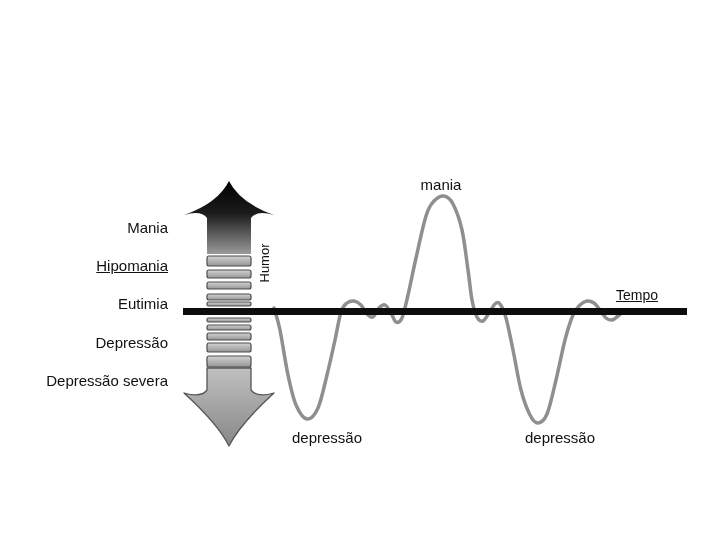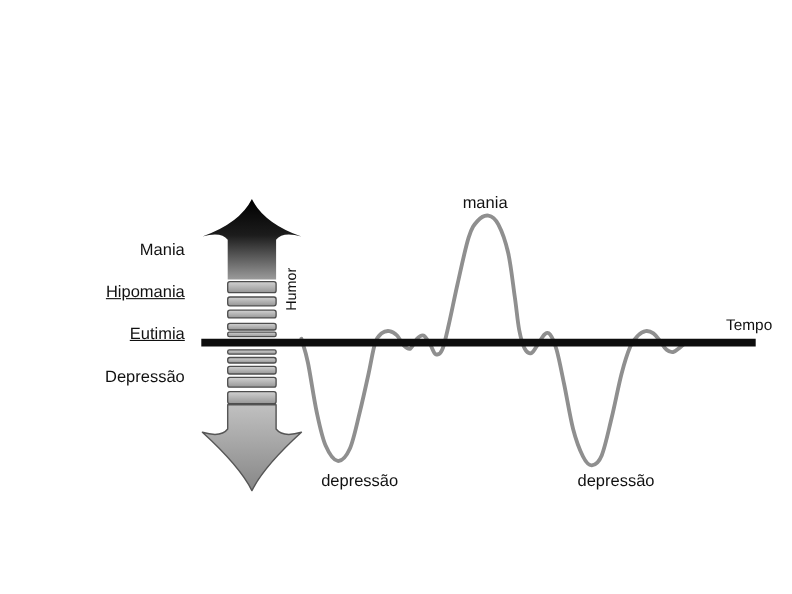--- a/index.html
+++ b/index.html
@@ -66,24 +66,25 @@
       <rect x="207" y="356" width="44" height="11" rx="2"></rect>
     </g>
 
     <path fill="none" stroke-linecap="round" stroke-linejoin="round" d="M 274 308 C 275.0 311.7, 277.7 318.8, 280 330 C 282.3 341.2, 285.3 362.5, 288 375 C 290.7 387.5, 292.8 397.7, 296 405 C 299.2 412.3, 303.3 418.5, 307 419 C 310.7 419.5, 314.7 415.3, 318 408 C 321.3 400.7, 324.2 386.3, 327 375 C 329.8 363.7, 332.7 350.5, 335 340 C 337.3 329.5, 339.0 318.2, 341 312 C 343.0 305.8, 344.8 304.8, 347 303 C 349.2 301.2, 351.7 300.7, 354 301 C 356.3 301.3, 358.8 302.8, 361 305 C 363.2 307.2, 365.0 312.0, 367 314 C 369.0 316.0, 371.0 318.0, 373 317 C 375.0 316.0, 377.0 310.0, 379 308 C 381.0 306.0, 383.0 304.2, 385 305 C 387.0 305.8, 389.2 310.2, 391 313 C 392.8 315.8, 394.2 321.2, 396 322 C 397.8 322.8, 400.0 322.5, 402 318 C 404.0 313.5, 405.7 305.0, 408 295 C 410.3 285.0, 413.0 271.2, 416 258 C 419.0 244.8, 423.0 225.5, 426 216 C 429.0 206.5, 431.0 204.3, 434 201 C 437.0 197.7, 440.8 195.5, 444 196 C 447.2 196.5, 450.0 198.3, 453 204 C 456.0 209.7, 459.5 219.0, 462 230 C 464.5 241.0, 466.3 258.3, 468 270 C 469.7 281.7, 470.5 292.2, 472 300 C 473.5 307.8, 475.2 313.5, 477 317 C 478.8 320.5, 481.0 321.7, 483 321 C 485.0 320.3, 487.0 315.8, 489 313 C 491.0 310.2, 493.2 305.5, 495 304 C 496.8 302.5, 498.2 301.7, 500 304 C 501.8 306.3, 503.8 310.3, 506 318 C 508.2 325.7, 510.5 338.0, 513 350 C 515.5 362.0, 518.2 379.2, 521 390 C 523.8 400.8, 527.2 409.5, 530 415 C 532.8 420.5, 535.2 423.2, 538 423 C 540.8 422.8, 544.0 421.2, 547 414 C 550.0 406.8, 553.0 392.3, 556 380 C 559.0 367.7, 562.2 350.8, 565 340 C 567.8 329.2, 570.5 320.8, 573 315 C 575.5 309.2, 577.7 307.3, 580 305 C 582.3 302.7, 584.7 301.3, 587 301 C 589.3 300.7, 591.8 301.5, 594 303 C 596.2 304.5, 598.0 307.5, 600 310 C 602.0 312.5, 604.0 316.3, 606 318 C 608.0 319.7, 610.0 320.3, 612 320 C 614.0 319.7, 616.0 317.5, 618 316 C 620.0 314.5, 623.0 311.8, 624 311" stroke="#8f8f8f" stroke-width="3.5"></path>
 
     <line x1="183" y1="311.5" x2="687" y2="311.5" stroke-width="7" stroke="#0d0d0d"></line>
   </svg>
 
   <div class="lbl scale-lbl" style="top:219px;">Mania</div>
   <div class="lbl scale-lbl" style="top:257px;text-decoration:underline;">Hipomania</div>
-  <div class="lbl scale-lbl" style="top:295px;text-decoration:underline;">Eutimia</div>
+  <div class="lbl scale-lbl" style="top:295px;">Eutimia</div>
   <div class="lbl scale-lbl" style="top:334px;">Depressão</div>
+  <div class="lbl scale-lbl" style="top:372px;">Depressão severa</div>
 
   <div class="lbl" id="humor-label" style="left:265px;top:263px;">Humor</div>
 
-  <div class="lbl axis-lbl" style="left:660px;top:287px;">Tempo</div>
+  <div class="lbl axis-lbl" style="left:616px;top:287px;text-decoration:underline;">Tempo</div>
 
   <div class="lbl annot" style="left:441px;top:176px;">mania</div>
   <div class="lbl annot" style="left:327px;top:429px;">depressão</div>
   <div class="lbl annot" style="left:560px;top:429px;">depressão</div>
 
 </div>
 
 </body></html>

